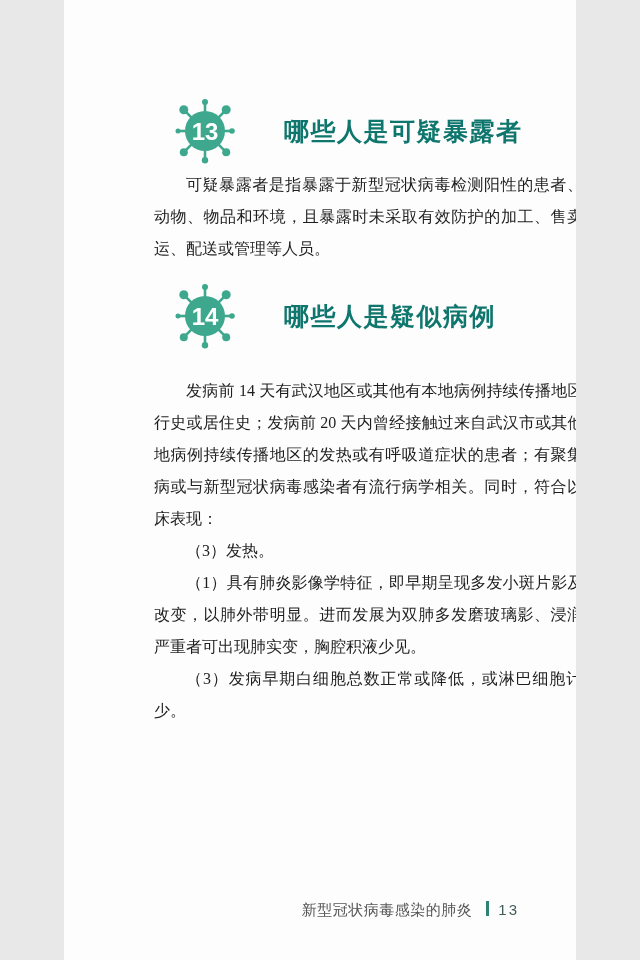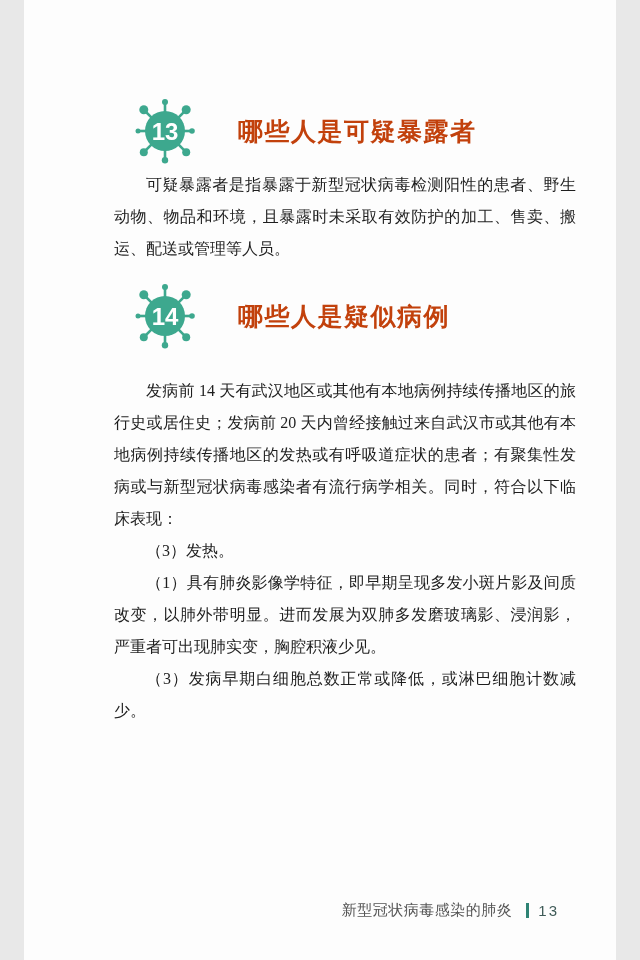--- a/index.html
+++ b/index.html
@@ -1,21 +1,21 @@
 <!DOCTYPE html>
 <html><head>
 <meta charset="utf-8">
 <style>
   * { margin: 0; padding: 0; box-sizing: border-box; }
   html, body { background: #e8e8e8; }
   body { font-family: "Liberation Serif", "DejaVu Serif", serif; }
 
   .page {
     position: relative;
-    width: 592px;
+    width: 512px;
     height: 960px;
     margin: 0 auto;
     background: #fdfdfd;
     overflow: hidden;
     color: #1e1e1e;
   }
 
   .section-header {
     position: absolute;
     left: 105px;
@@ -26,22 +26,22 @@
   .section-header.s13 { top: 95px; }
   .section-header.s14 { top: 280px; }
 
   .badge { width: 72px; height: 72px; flex: 0 0 72px; }
 
   .section-title {
     font-family: "Liberation Sans", "DejaVu Sans", sans-serif;
     font-weight: 700;
     font-size: 25px;
     letter-spacing: 1.5px;
-    color: #c2410c;
-    margin-left: 9px;
+    color: #0f766e;
+    margin-left: 15px;
     white-space: nowrap;
     padding-left: 28px;
   }
 
   .body-block {
     position: absolute;
     left: 90px;
     width: 462px;
     font-size: 16px;
     line-height: 32px;
@@ -51,21 +51,20 @@
   }
   .body-block.s13 { top: 169px; }
   .body-block.s14 { top: 375px; }
   .body-block p { text-indent: 2em; }
 
   .footer {
     position: absolute;
     top: 901px;
     right: 57px;
     display: flex;
-    align-items: center;
     font-family: "Liberation Sans", "DejaVu Sans", sans-serif;
     font-size: 15px;
     letter-spacing: 0.5px;
     color: #555555;
   }
   .footer .sep {
     display: inline-block;
     width: 3px;
     height: 15px;
     background: #2e8374;

